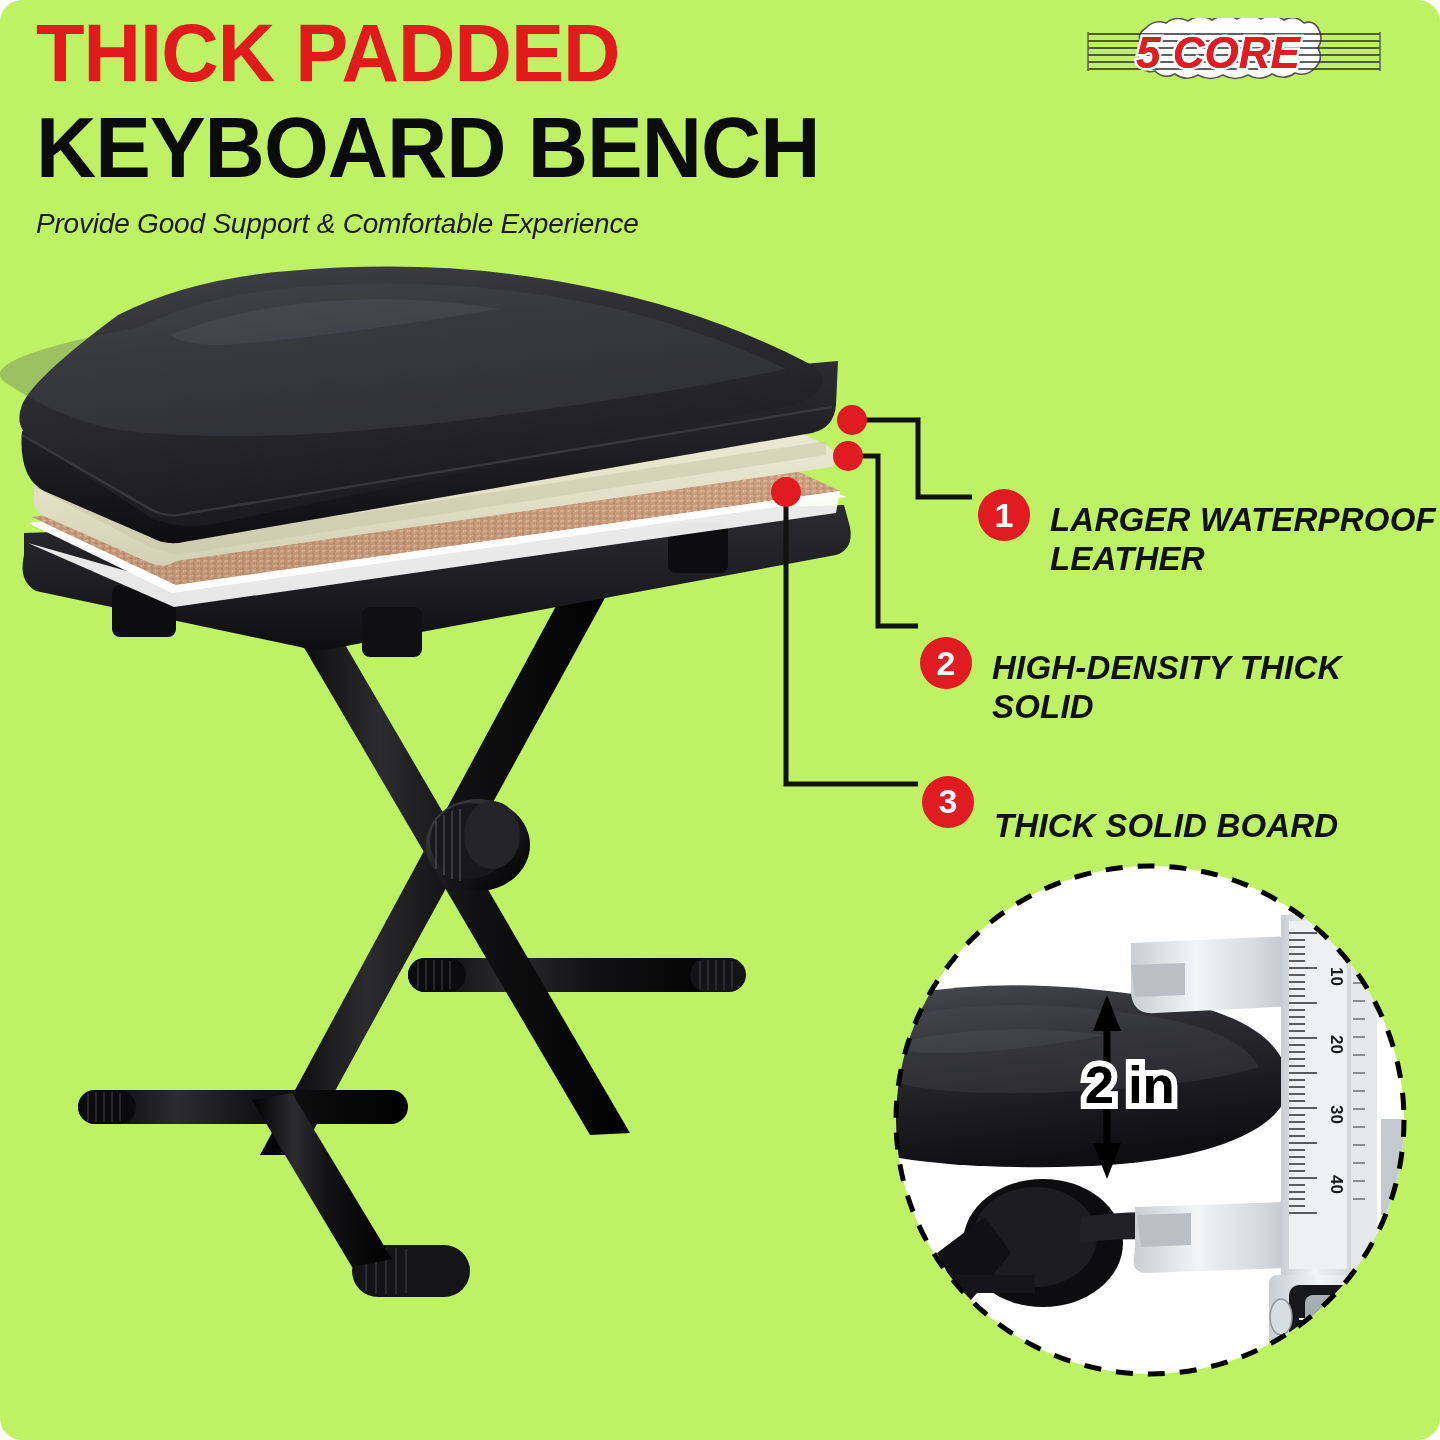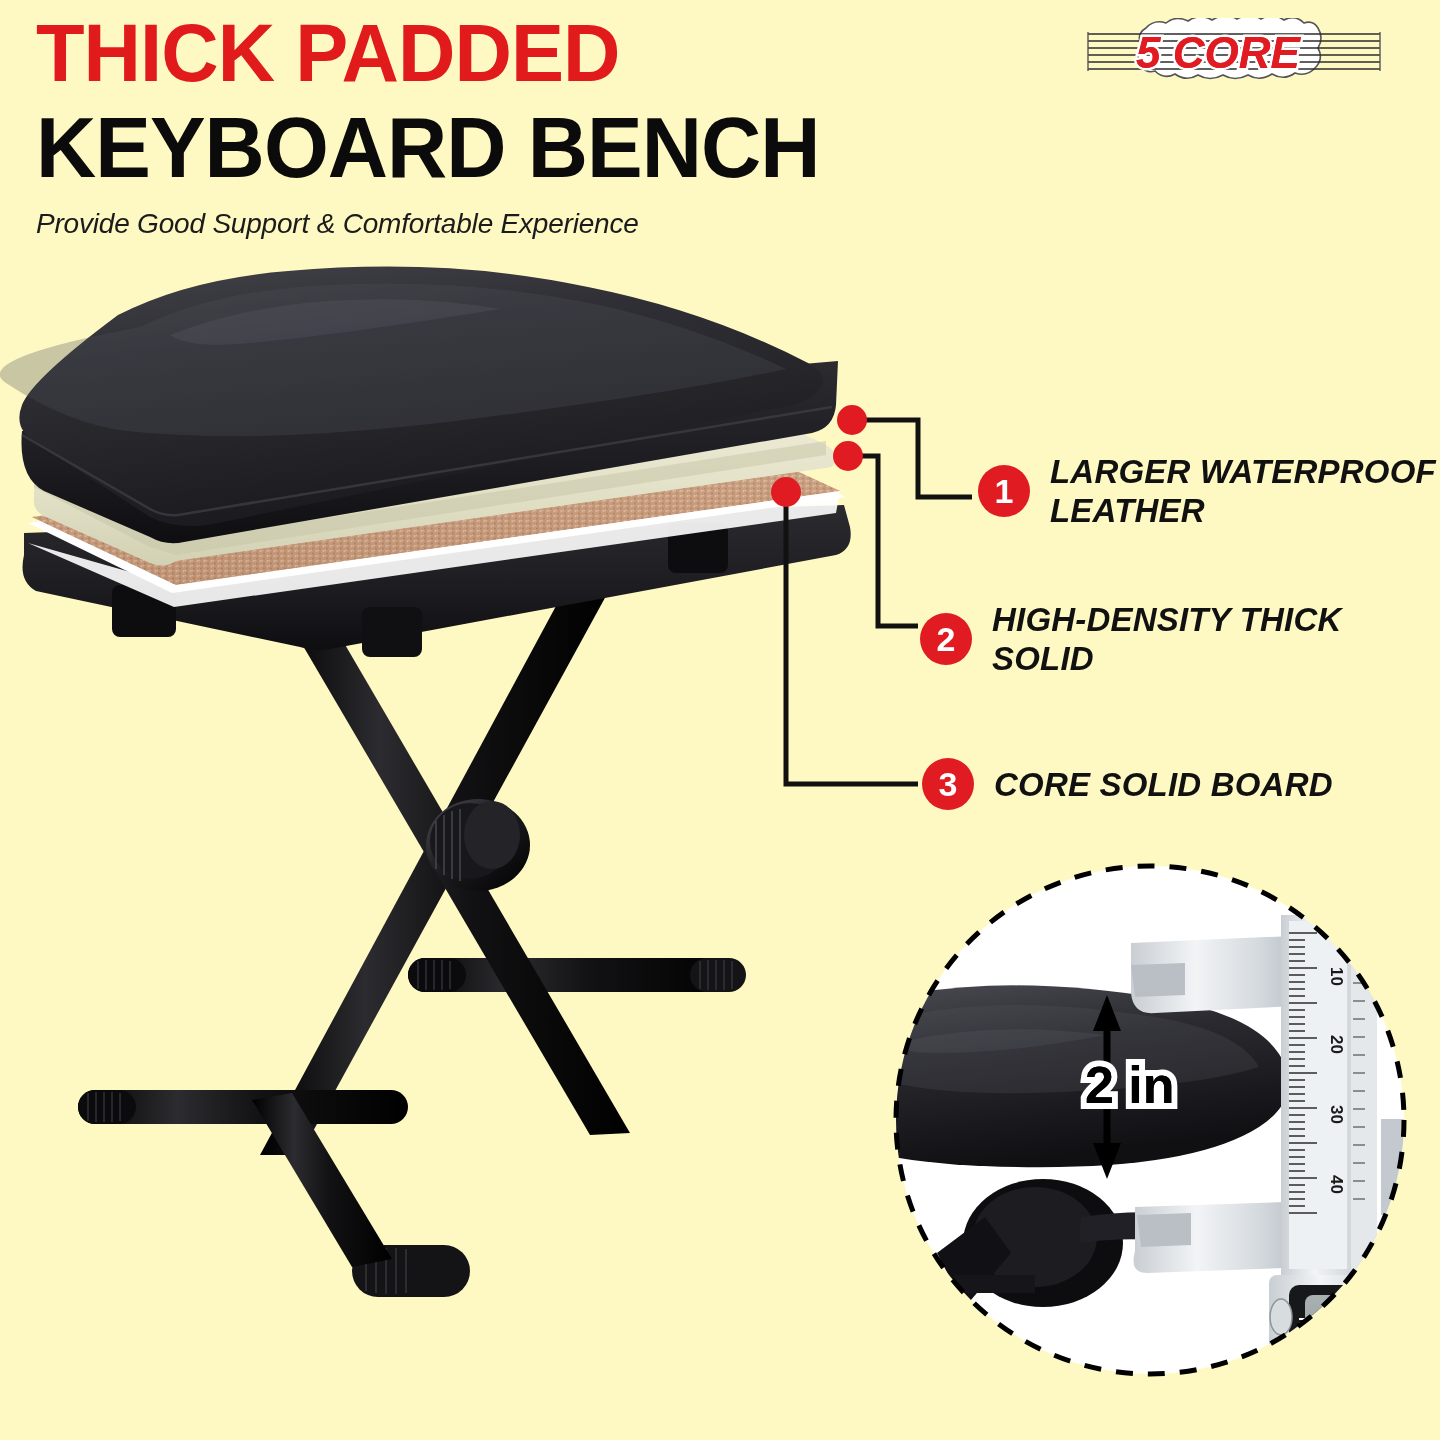--- a/index.html
+++ b/index.html
@@ -1,18 +1,18 @@
 <!DOCTYPE html>
 <html><head>
 <meta charset="utf-8">
 <style>
   html,body{margin:0;padding:0;background:#fff;}
   body{width:1440px;height:1440px;overflow:hidden;
        font-family:"Liberation Sans","DejaVu Sans",sans-serif;}
-  #stage{position:relative;width:1440px;height:1440px;background:#fef9c3;overflow:hidden;}
+  #stage{position:relative;width:1440px;height:1440px;background:#bef264;overflow:hidden;border-radius:22px;}
 
   
   #header{position:absolute;left:0;top:0;width:1440px;height:270px;}
   #title-red{position:absolute;left:36px;top:12px;
       font-size:82px;line-height:82px;font-weight:bold;color:#E11B1B;
       letter-spacing:-1px;transform:scaleX(.97);transform-origin:left top;
       white-space:nowrap;}
   #title-black{position:absolute;left:36px;top:104px;
       font-size:86px;line-height:86px;font-weight:bold;color:#0B0B0B;
       letter-spacing:-1px;transform:scaleX(.97);transform-origin:left top;
@@ -33,21 +33,21 @@
       pointer-events:none;}
 
   
   .callout{position:absolute;display:flex;align-items:center;}
   .cnum{width:52px;height:52px;border-radius:50%;background:#E01B22;
         color:#fff;font-size:34px;font-weight:bold;
         display:flex;align-items:center;justify-content:center;
         flex:0 0 auto;box-shadow:0 0 0 0 rgba(0,0,0,0);}
   .clabel{margin-left:20px;font-size:33px;line-height:39px;
         font-weight:bold;font-style:italic;color:#111;
-        letter-spacing:.2px;max-width:430px;}
+        letter-spacing:.2px;max-width:430px;margin-top:48px;}
   #callout1{left:978px;top:452px;}
   #callout2{left:920px;top:600px;}
   #callout3{left:922px;top:758px;}
   #callout3 .clabel{max-width:460px;}
 
   
   #inset{position:absolute;left:885px;top:855px;width:530px;height:530px;}
 </style>
 </head>
 <body>
@@ -243,21 +243,21 @@
   <div class="callout" id="callout1">
     <div class="cnum">1</div>
     <div class="clabel">LARGER WATERPROOF LEATHER</div>
   </div>
   <div class="callout" id="callout2">
     <div class="cnum">2</div>
     <div class="clabel">HIGH-DENSITY THICK SOLID</div>
   </div>
   <div class="callout" id="callout3">
     <div class="cnum">3</div>
-    <div class="clabel">CORE SOLID BOARD</div>
+    <div class="clabel">THICK SOLID BOARD</div>
   </div>
 
   <div id="inset">
     <svg width="530" height="530" viewBox="0 0 530 530">
       <defs>
         <clipPath id="circClip">
             <circle cx="265" cy="265" r="254"></circle>
           </clipPath>
         <linearGradient id="cushG" x1="0" y1="0" x2="0.3" y2="1">
           <stop offset="0%" stop-color="#4c4c54"></stop>

